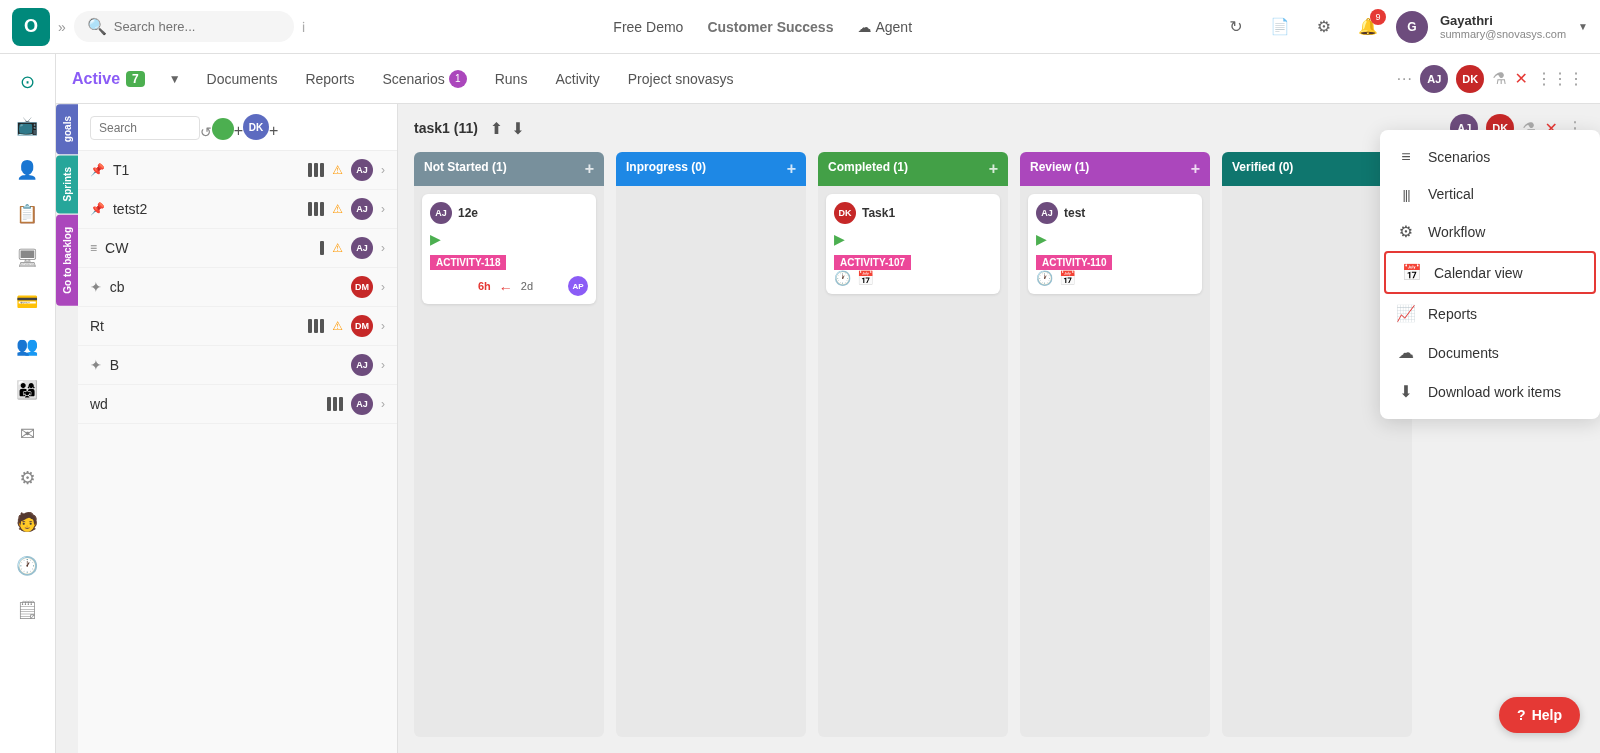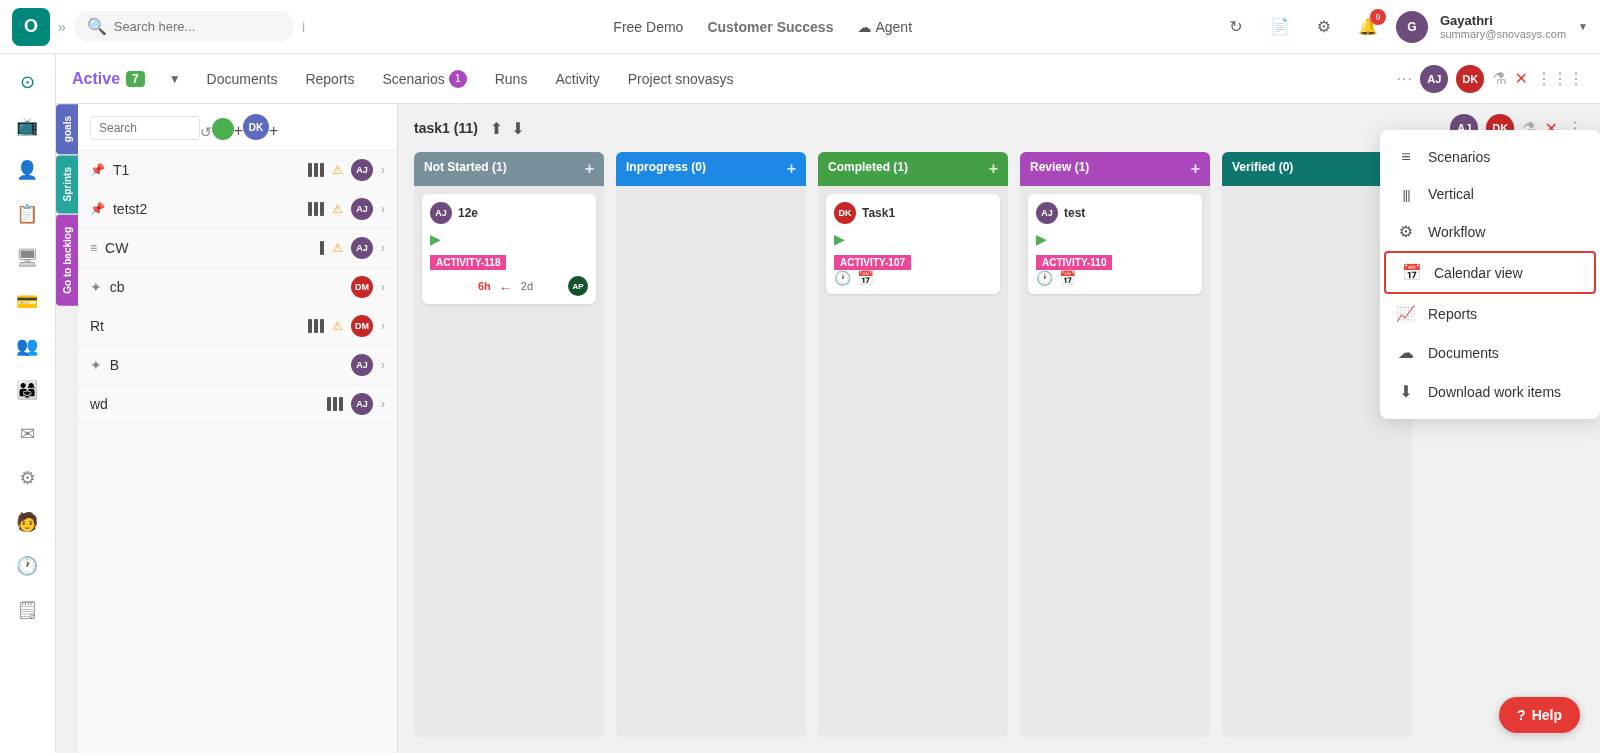--- a/index.html
+++ b/index.html
@@ -372,21 +372,21 @@
                 <div style="margin:4px 0;">
                   <span class="card-play">▶</span>
                 </div>
                 <div>
                   <span class="activity-tag">ACTIVITY-118</span>
                 </div>
                 <div class="card-meta">
                   <span class="card-time">6h</span>
                   <span style="color:#e53935;font-size:14px;">←</span>
                   <span>2d</span>
-                  <div class="card-assign-avatar" style="background:#14532d;margin-left:auto;">AP</div>
+                  <div class="card-assign-avatar" style="background:#8b5cf6;margin-left:auto;">AP</div>
                 </div>
               </div>
             </div>
           </div>
 
           <div class="kanban-col">
             <div class="col-header inprogress">
               <span>Inprogress (0)</span>
               <span class="col-add-btn">+</span>
             </div>

